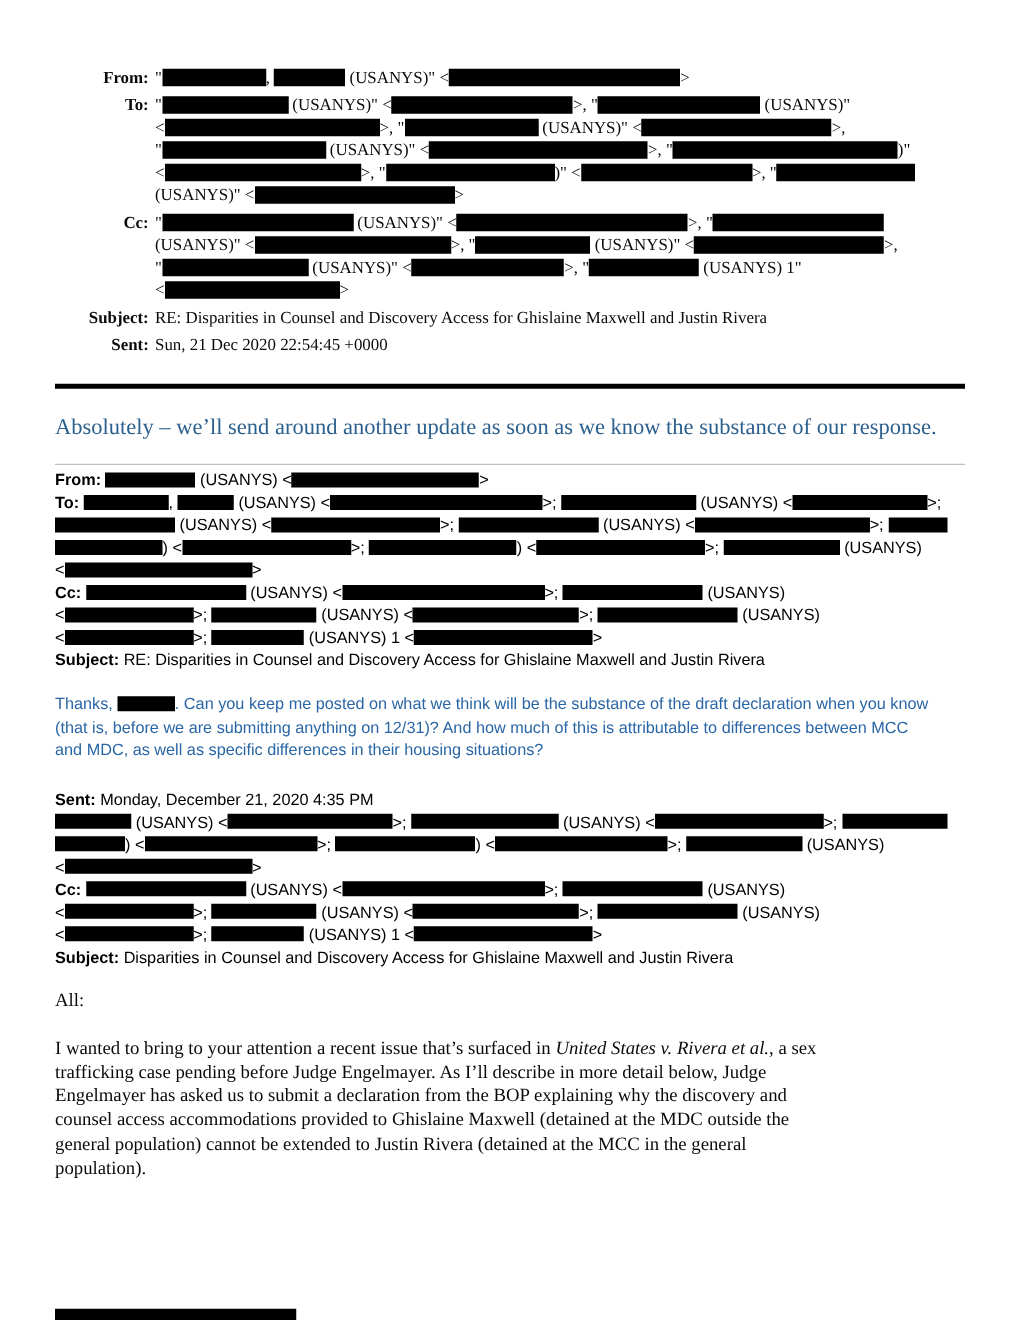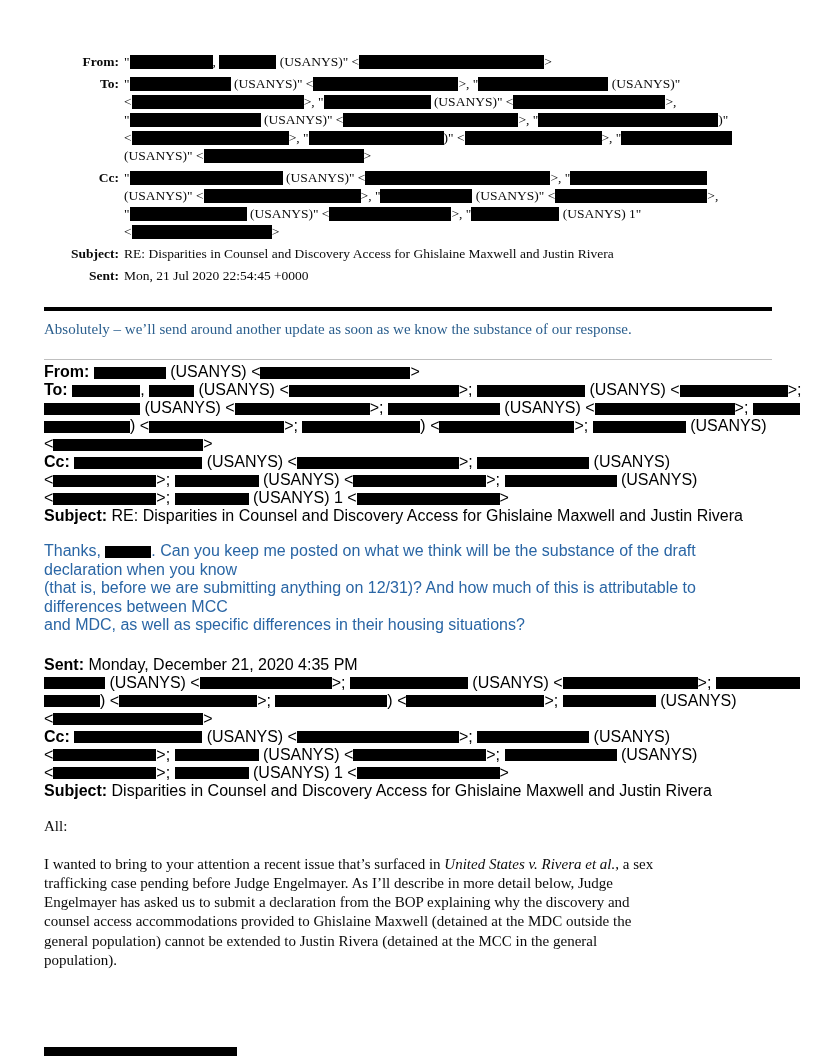--- a/index.html
+++ b/index.html
@@ -16,23 +16,23 @@
   .hlabel { flex:none; width:75px; text-align:right; font-weight:bold; }
   .hvalue { flex:1; padding-left:5px; min-width:0; }
   .hline { white-space:nowrap; }
 
   .redact { display:inline-block; background:var(--redaction,#000); height:13px; vertical-align:-2px; }
   .h1wrap .redact { height:14px; vertical-align:-2.5px; }
 
   .rule-thick { height:4px; background:#000; margin-top:22px; }
   .rule-thin  { height:1px; background:#bfbfbf; margin-top:20px; }
 
-  .note1 { margin-top:8px; font-size:15px; line-height:20px; color:var(--serif-blue,#2b5f8e); }
+  .note1 { margin-top:20px; font-size:18px; line-height:20px; color:var(--serif-blue,#2b5f8e); }
 
-  .sans { font-family:"Liberation Sans", sans-serif; font-size:16px; line-height:18px; color:#000; }
+  .sans { font-family:"Liberation Sans", sans-serif; font-size:13px; line-height:18px; color:#000; }
   .email-hdr { margin-top:3px; }
   .email-hdr .hline { white-space:nowrap; }
   .email-hdr strong { font-weight:bold; }
   .sans .redact { height:12px; vertical-align:-1.5px; }
 
   .note2 { margin-top:17px; line-height:18.5px; color:var(--sans-blue,#2a66a5); }
   .note2 .redact { background:var(--redaction,#000); }
 
   .e3 { margin-top:21px; }
 
@@ -75,21 +75,21 @@
       </div>
       <div class="hrow">
         <span class="hlabel">Subject:</span>
         <div class="hvalue">
           <div class="hline">RE: Disparities in Counsel and Discovery Access for Ghislaine Maxwell and Justin Rivera</div>
         </div>
       </div>
       <div class="hrow">
         <span class="hlabel">Sent:</span>
         <div class="hvalue">
-          <div class="hline">Mon, 21 Jul 2020 22:54:45 +0000</div>
+          <div class="hline">Sun, 21 Dec 2020 22:54:45 +0000</div>
         </div>
       </div>
     </div>
 
   <div class="rule-thick"></div>
 
   <p class="note1">Absolutely – we’ll send around another update as soon as we know the substance of our response.</p>
 
   <div class="rule-thin"></div>
 

